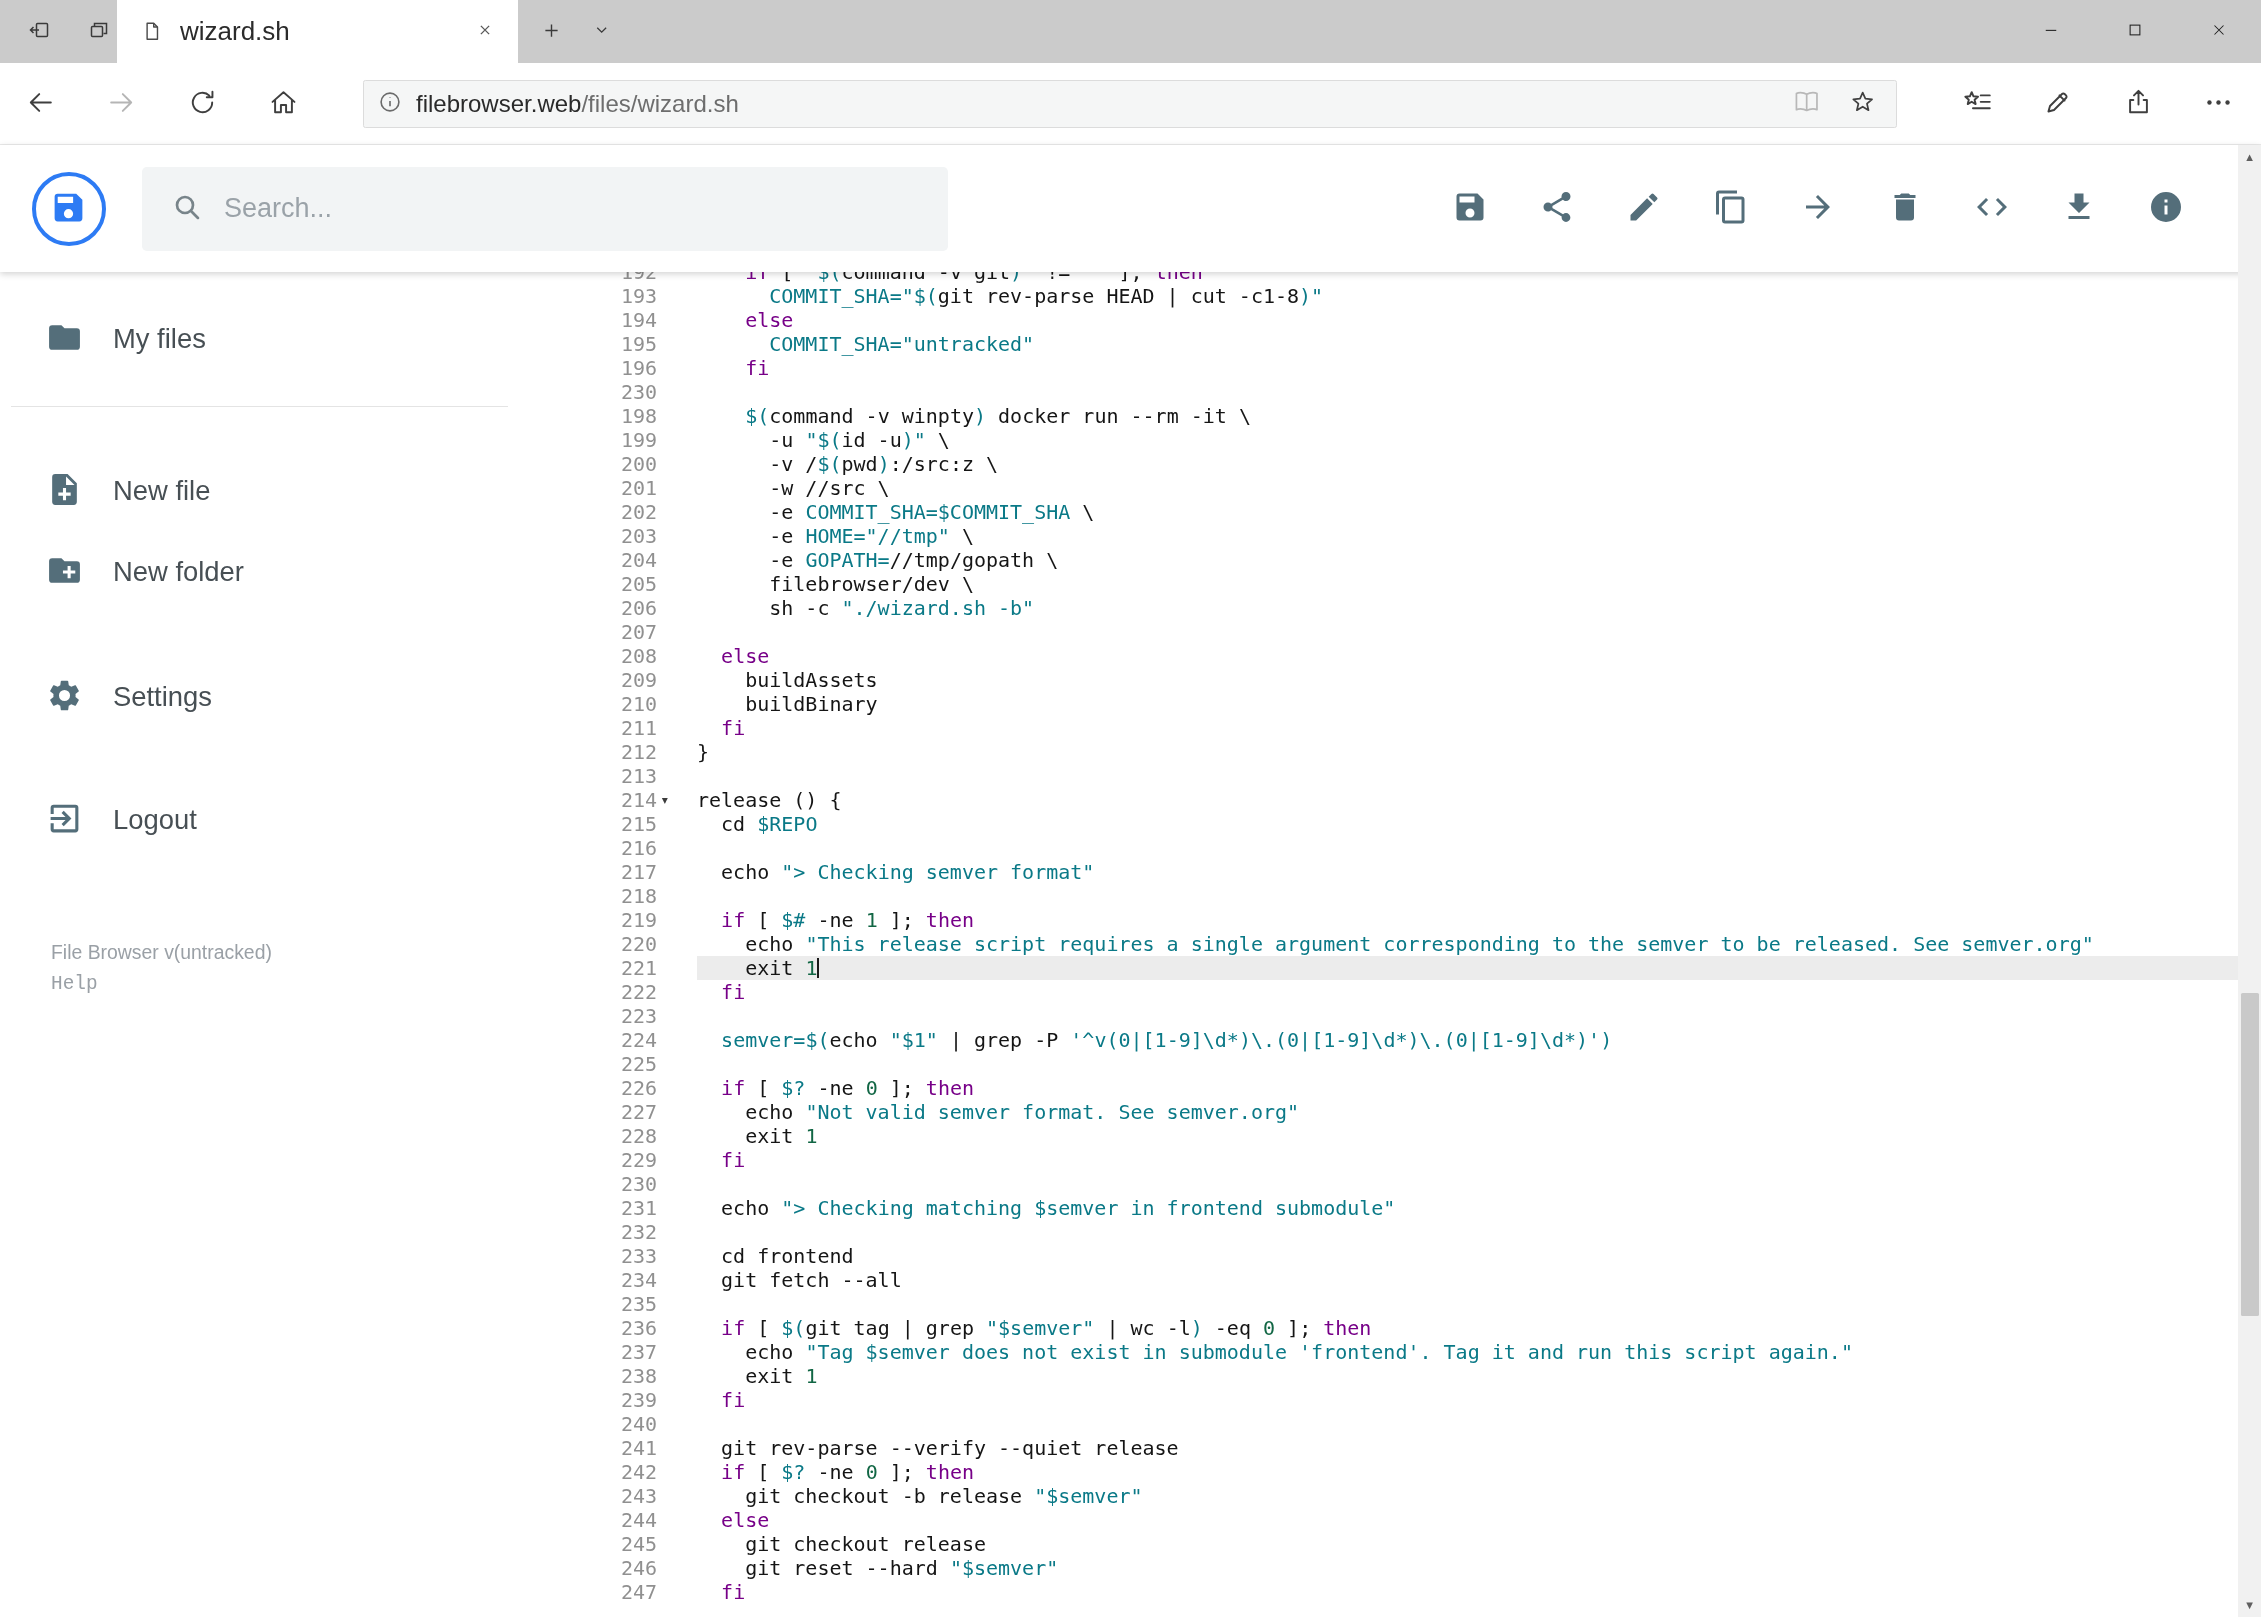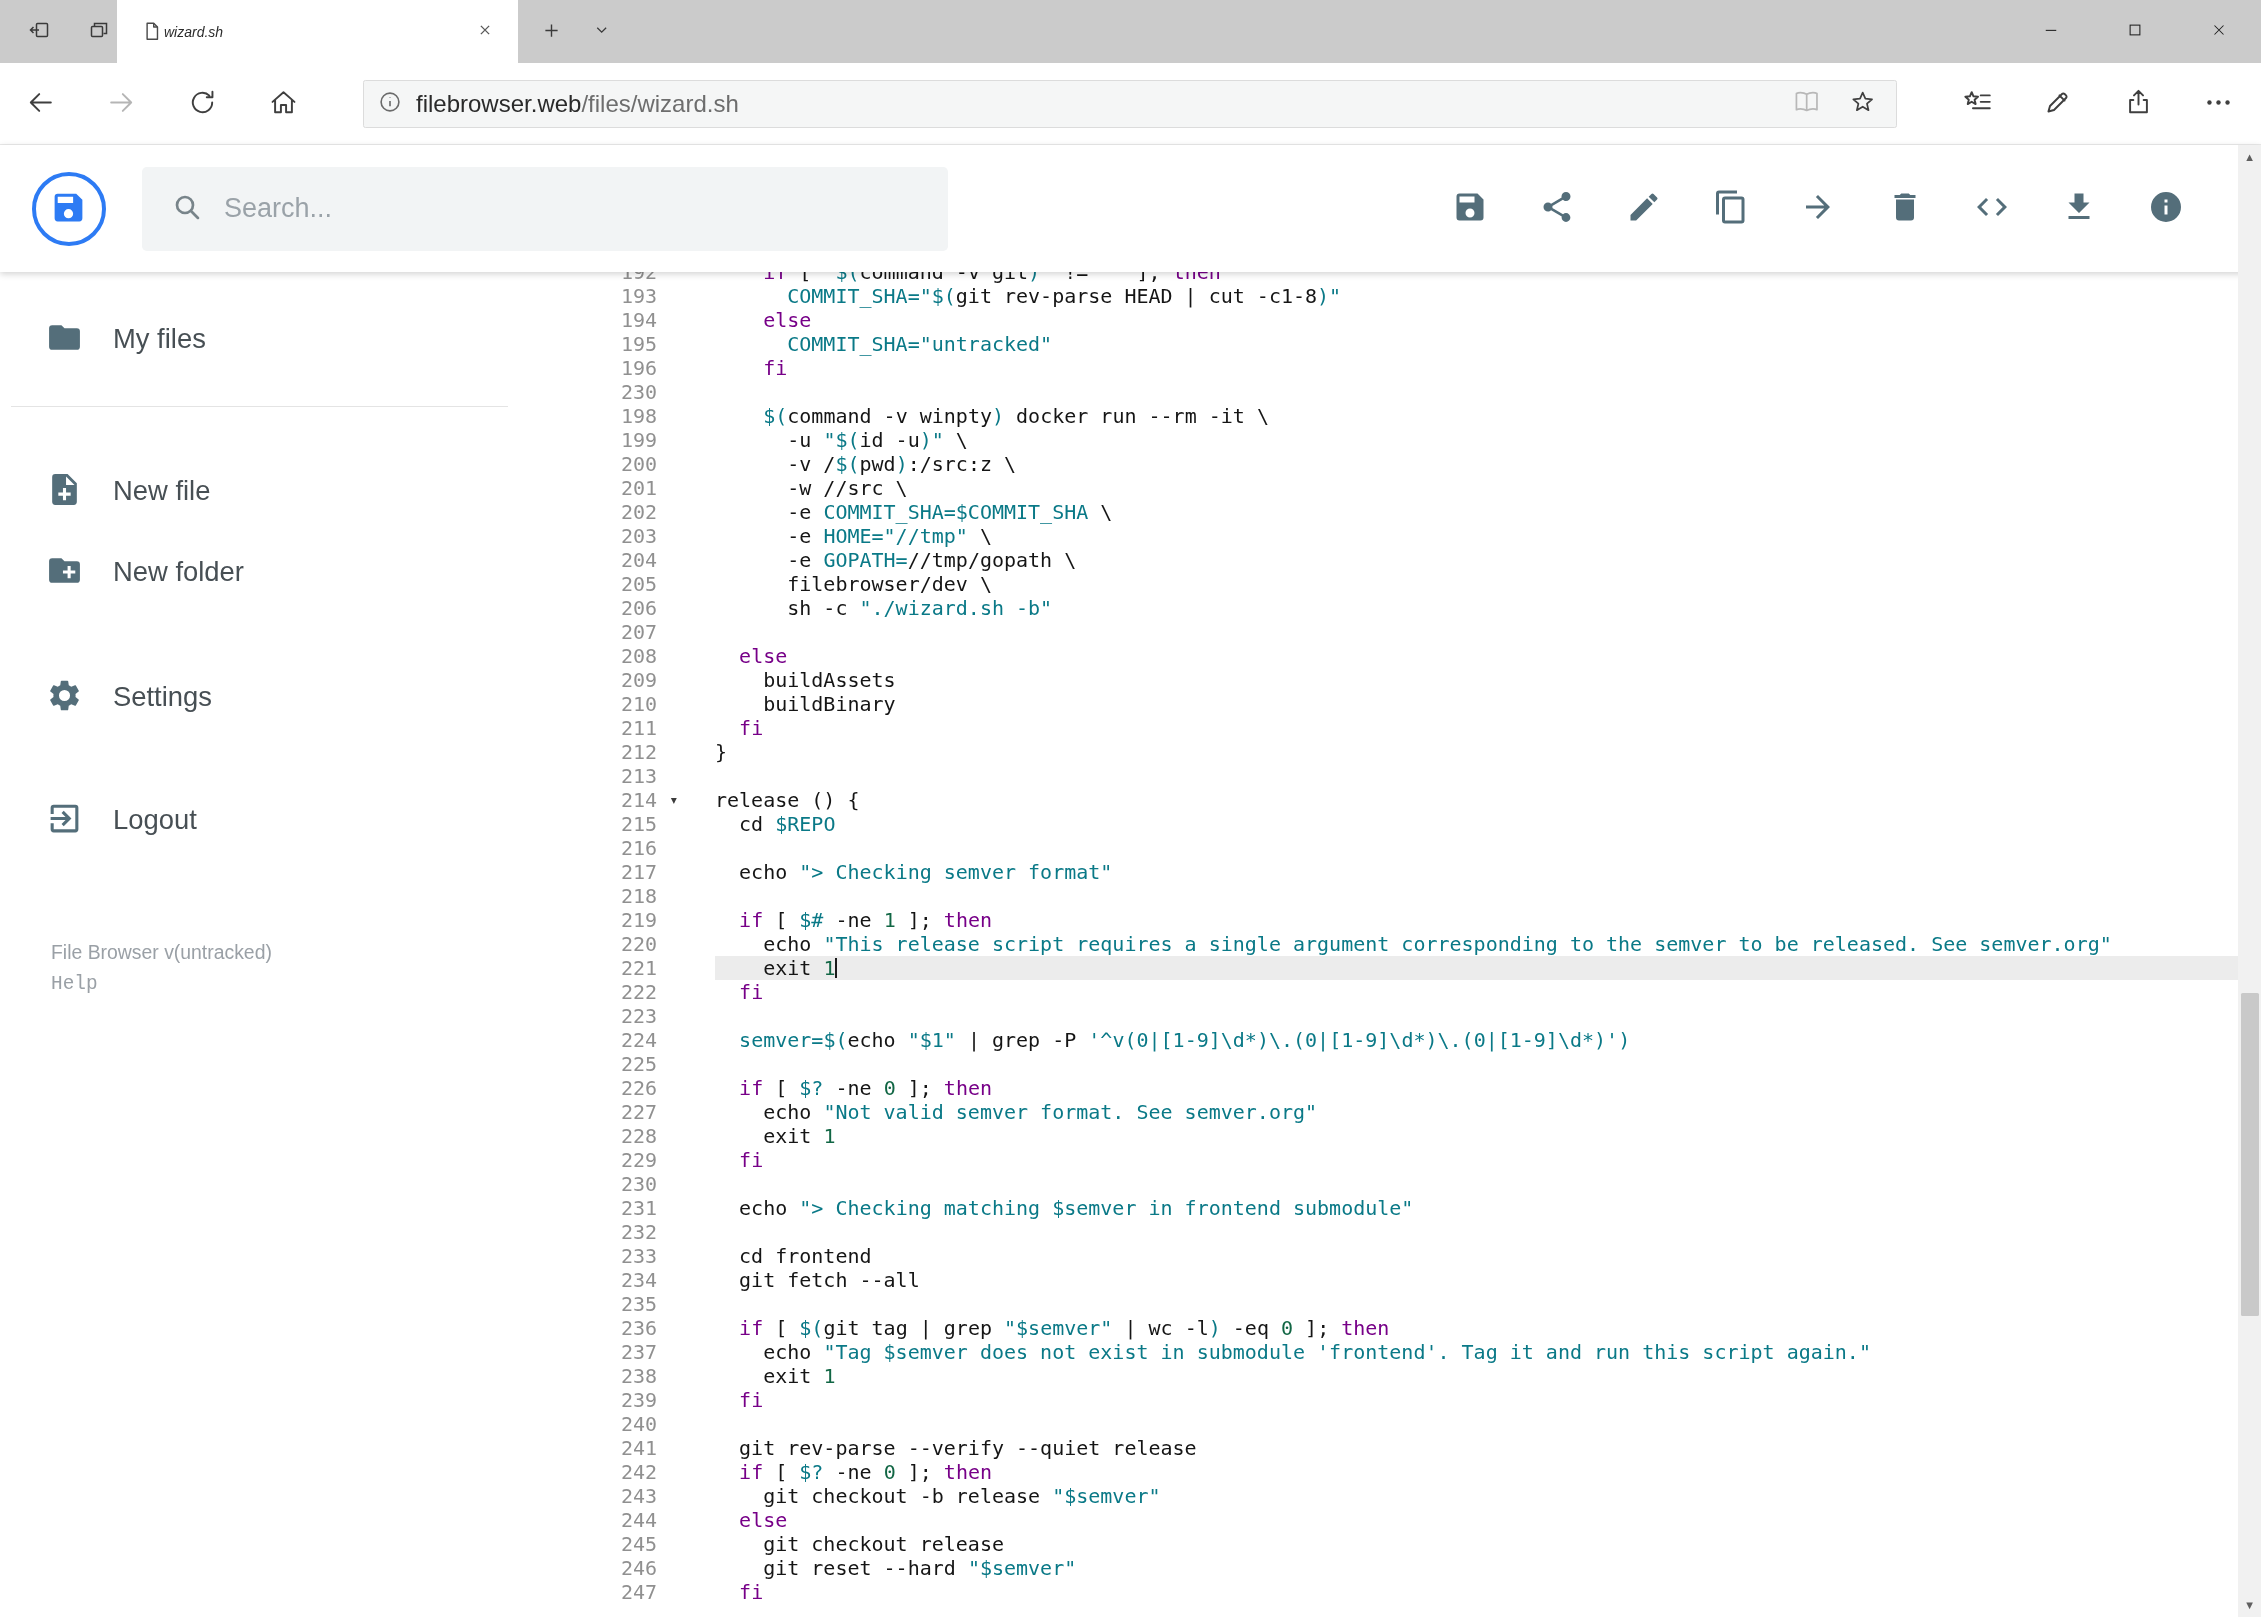--- a/index.html
+++ b/index.html
@@ -12,21 +12,21 @@
   button { background:none; border:none; padding:0; cursor:default; font-family:inherit; }
 
   
   .tabbar { height:63px; background:#cbcbcb; display:flex; align-items:stretch; }
   .left-icons { display:flex; align-items:center; padding-left:20px; gap:23.4px; }
   .tab-side-btn { width:37px; height:63px; display:flex; align-items:center; justify-content:center; }
   .tab-side-btn svg { width:24px; height:24px; stroke:#3a3a3a; fill:none; stroke-width:1.5; }
   .tab { width:401px; background:#fff; display:flex; align-items:center; padding:0 16px 0 24px; }
   .tab-favicon { width:22.6px; height:22.6px; flex:none; }
   .tab-favicon svg { width:22.6px; height:22.6px; stroke:#4a4a4a; fill:none; stroke-width:1.5; stroke-linejoin:round; }
-  .tab-title { font-size:14px; color:#2b2b2b; flex:1; white-space:nowrap; overflow:hidden;font-style:italic; }
+  .tab-title { margin-left:16px; font-size:26px; color:#2b2b2b; flex:1; white-space:nowrap; overflow:hidden; }
   .tab-close { width:34px; height:34px; display:flex; align-items:center; justify-content:center; }
   .tab-close svg { width:18px; height:18px; stroke:#5a5a5a; stroke-width:1.8; }
   .newtab-btn { width:44px; height:63px; margin-left:11.3px; display:flex; align-items:center; justify-content:center; }
   .newtab-btn svg { width:21px; height:21px; stroke:#3a3a3a; stroke-width:1.6; }
   .tablist-btn { width:37px; height:63px; margin-left:9.7px; display:flex; align-items:center; justify-content:center; }
   .tablist-btn svg { width:19.4px; height:19.4px; stroke:#3a3a3a; fill:none; stroke-width:1.6; }
   .win-controls { margin-left:auto; display:flex; }
   .win-btn { width:84px; height:63px; display:flex; align-items:center; justify-content:center; }
   .win-btn svg { width:18px; height:18px; stroke:#1f1f1f; fill:none; stroke-width:1.4; }
 
@@ -67,21 +67,21 @@
   .side-item svg { width:37px; height:37px; fill:#546e7a; flex:none; }
   .side-label { margin-left:30px; font-size:27.4px; color:#474f54; white-space:nowrap; }
   .side-divider { height:0.8px; background:#e4e4e4; margin:27px 13px 16px 11.3px; }
   .mt53 { margin-top:43px; } .mt54 { margin-top:44px; } .mt52 { margin-top:42px; }
   .side-footer { margin-left:51px; margin-top:77px; font-size:19.4px; color:#9aa0a6; line-height:30px; }
   .side-help { color:#9aa0a6; font-size:19.4px;font-family:Liberation Mono, monospace; }
 
   
   .editor { flex:1; overflow:hidden; position:relative; font-family:"DejaVu Sans Mono", monospace; font-size:20px; line-height:24px; }
   .ed-lines { margin-top:-11.3px; }
-  .crow { display:flex; height:24px; white-space:pre;gap:9px; }
+  .crow { display:flex; height:24px; white-space:pre; }
   .ln { width:136px; flex:none; text-align:right; color:#909090; }
   .foldcol { width:40px; flex:none; position:relative; }
   .fold-marker { position:absolute; left:3.2px; top:0; font-size:15.3px; color:#3c3c3c; line-height:24px; }
   .codecell { flex:1; min-width:0; }
   .crow.active .codecell { background:#ececec; }
   .tok-pl { color:#151515; }
   .tok-kw { color:#770088; }
   .tok-cy { color:#0a7987; }
   .tok-nu { color:#116644; }
   .cursor { display:inline-block; width:1.6px; height:20px; background:#1a1a1a; vertical-align:-3.2px; animation:blink 1.1s steps(1) infinite; }

